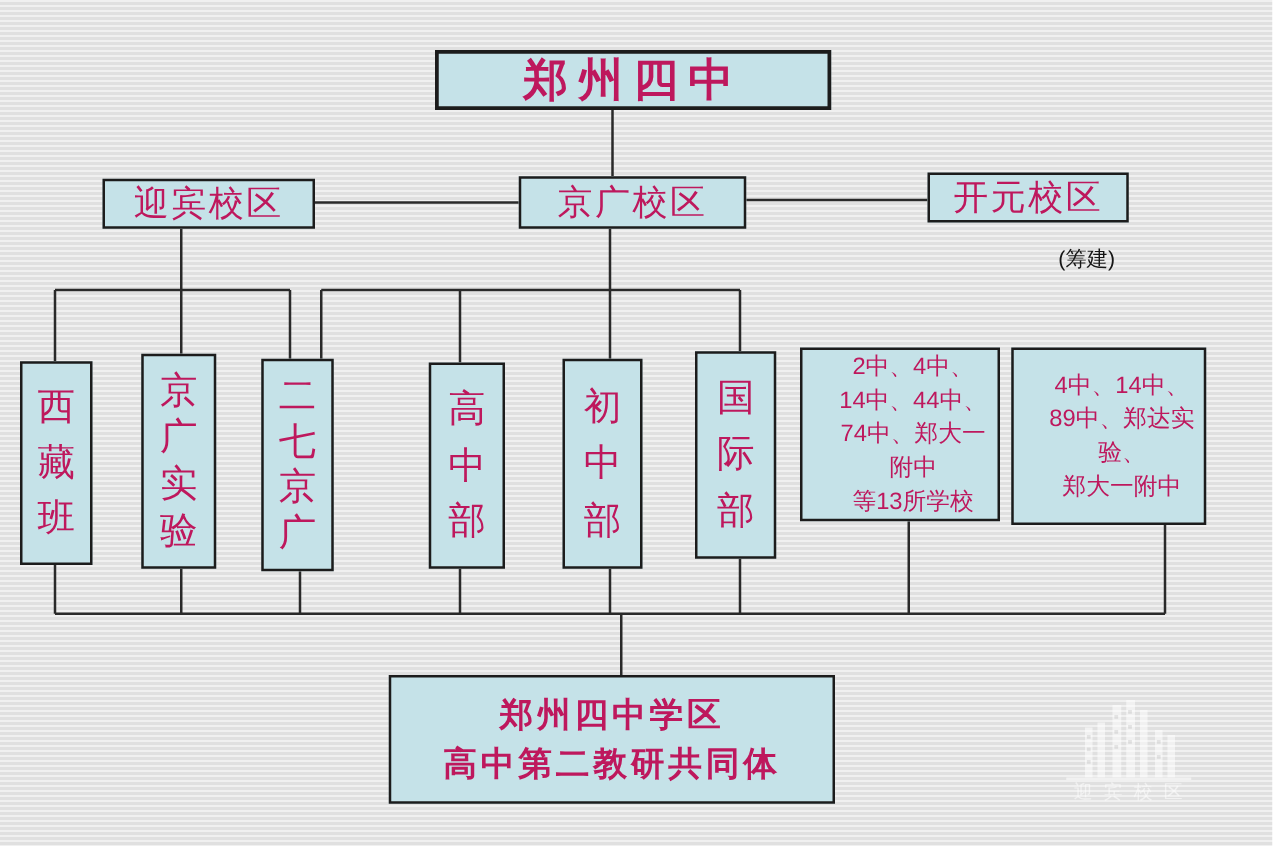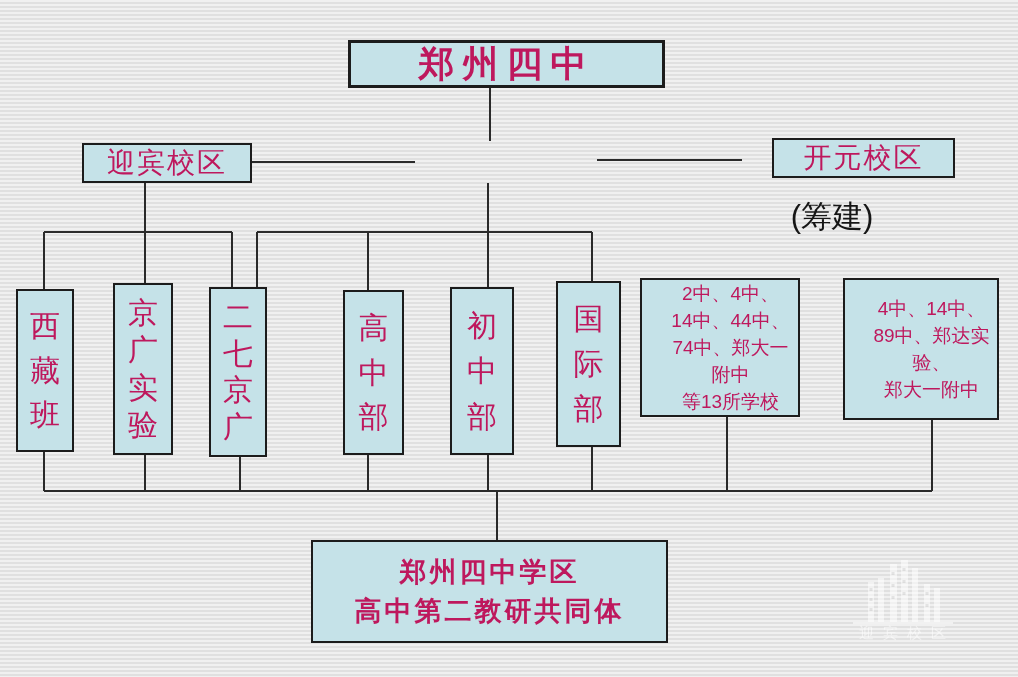--- a/index.html
+++ b/index.html
@@ -39,26 +39,26 @@
   .node-root {
     left: 348px; top: 40px; width: 317px; height: 48px;
     border-width: 3px;
     font-size: 36px;
     font-weight: bold;
     letter-spacing: 8px;
   }
   .node-campus { font-size: 28px; letter-spacing: 2px; }
   .node-yingbin  { left: 82px;  top: 143px; width: 170px; height: 40px; }
   .node-jingguang{ left: 415px; top: 141px; width: 182px; height: 42px; }
-  .node-kaiyuan  { left: 772px; top: 138px; width: 183px; height: 40px; }
+  .node-kaiyuan  { left: 742px; top: 138px; width: 161px; height: 40px; }
   .campus-note {
     position: absolute;
     left: 772px; top: 196px; width: 120px;
-    text-align: center;
-    font-size: 31px;
+    text-align: right;
+    font-size: 17px;
     color: #161616;
   }
   .node-v {
     flex-direction: column;
     justify-content: space-evenly;
     font-size: 30px;
     padding: 6px 0;
     line-height: 1;
   }
   .node-xizang { left: 16px;  top: 289px; width: 58px; height: 163px; }
@@ -68,21 +68,21 @@
   .node-czb    { left: 450px; top: 287px; width: 64px; height: 168px; }
   .node-gjb    { left: 556px; top: 281px; width: 65px; height: 166px; }
   .node-list {
     flex-direction: column;
     justify-content: center;
     font-size: 19px;
     line-height: 27px;
     padding-left: 21px;
   }
   .node-list1 { left: 640px; top: 278px; width: 160px; height: 139px; }
-  .node-list2 { left: 843px; top: 278px; width: 156px; height: 142px; }
+  .node-list2 { left: 809px; top: 278px; width: 156px; height: 142px; }
   .node-footer {
     left: 311px; top: 540px; width: 357px; height: 103px;
     flex-direction: column;
     justify-content: space-evenly;
     font-size: 27px;
     font-weight: bold;
     letter-spacing: 3px;
     padding: 8px 16px;
   }
   .watermark {
@@ -139,20 +139,21 @@
 
       <line x1="44" y1="491" x2="932" y2="491"></line>
 
       <line x1="497" y1="491" x2="497" y2="540"></line>
     </g>
   </svg>
 
   <div class="node node-root">郑州四中</div>
 
   <div class="node node-campus node-yingbin">迎宾校区</div>
+  <div class="node node-campus node-jingguang">京广校区</div>
   <div class="node node-campus node-kaiyuan">开元校区</div>
   <div class="campus-note">(筹建)</div>
 
   <div class="node node-v node-xizang">
       <div>西</div>
       <div>藏</div>
       <div>班</div>
     </div>
   <div class="node node-v node-jgsy">
       <div>京</div>

